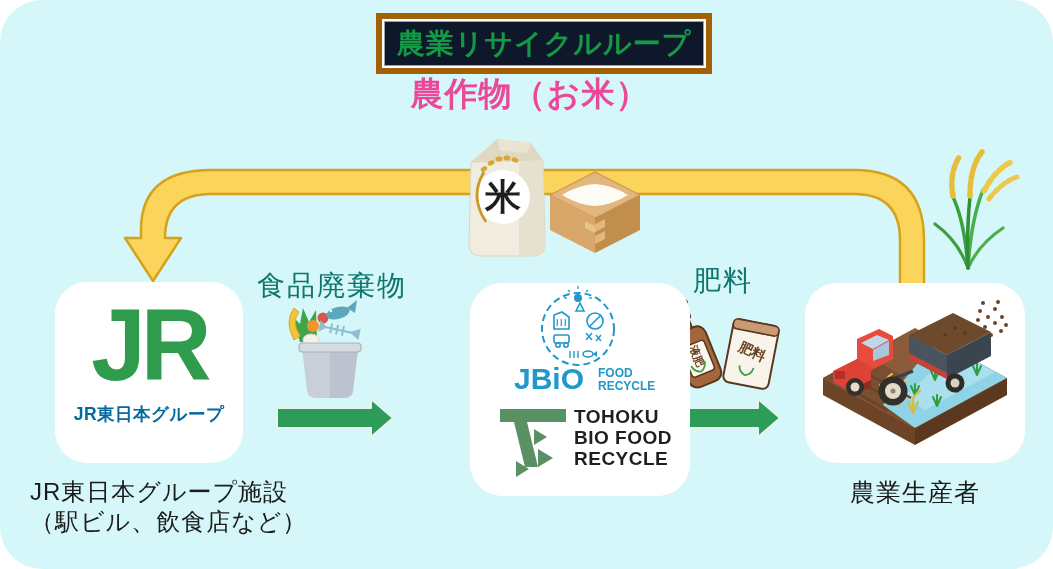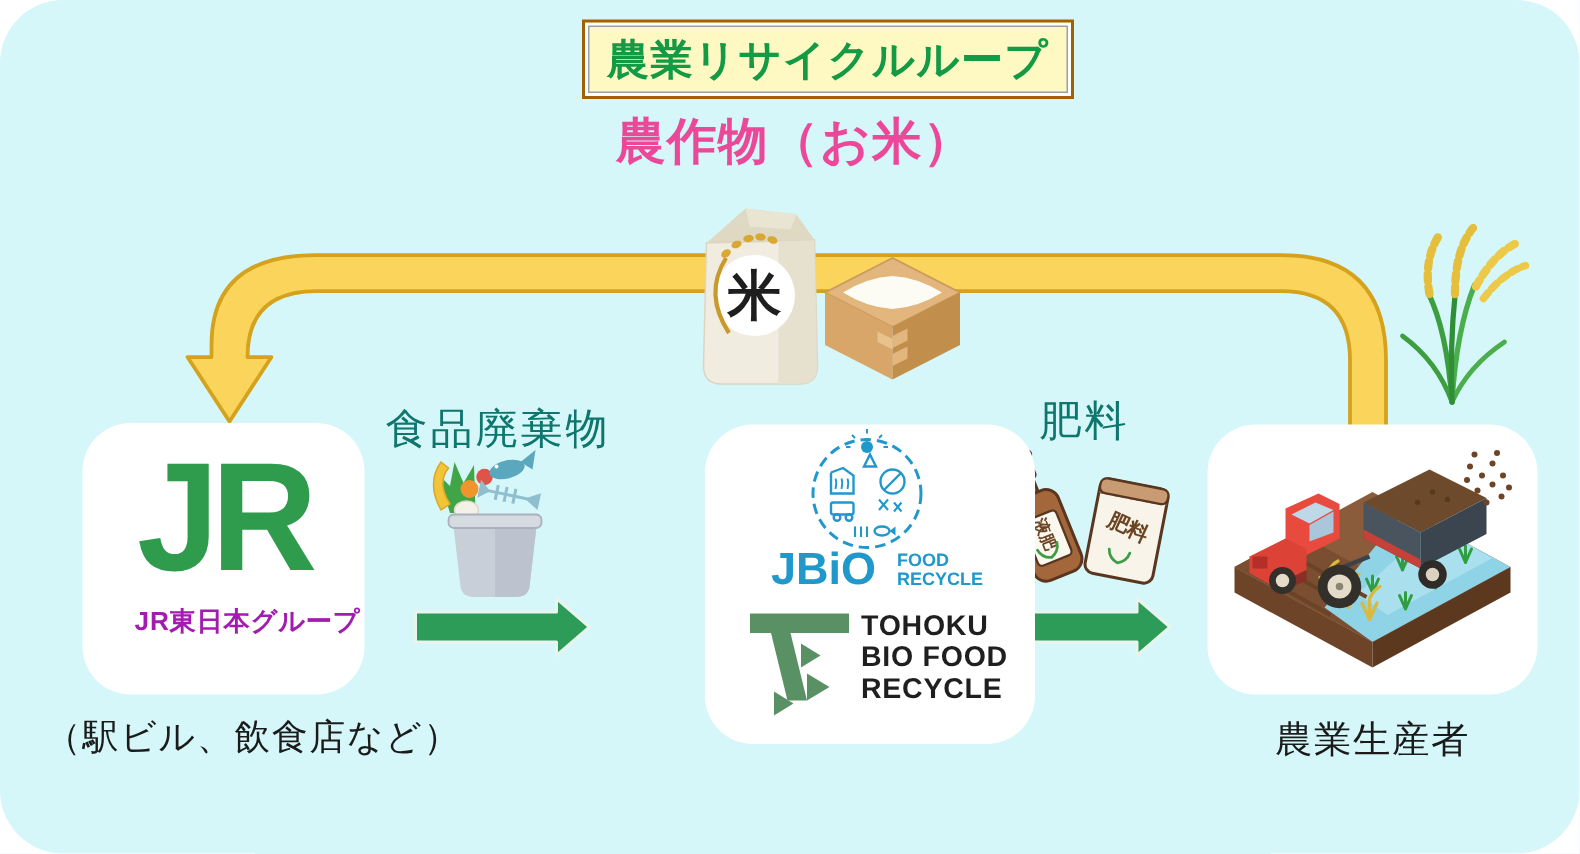--- a/index.html
+++ b/index.html
@@ -3,37 +3,37 @@
 <meta charset="utf-8">
 <style>
   html,body{margin:0;padding:0;background:#ffffff;}
   #canvas{position:relative;width:1053px;height:569px;overflow:hidden;
           font-family:"Liberation Sans","DejaVu Sans",sans-serif;}
   #panel{position:absolute;left:0;top:0;width:1053px;height:569px;
          background:#D5F7F9;border-radius:42px;}
   .abs{position:absolute;}
   svg{display:block;}
   
-  .title-box{position:absolute;left:388px;top:13px;width:324px;height:49px;
-             background:#fef9c3;border:2px solid #a16207;
+  .title-box{position:absolute;left:376px;top:13px;width:324px;height:49px;
+             background:#0f172a;border:6px solid #a16207;
              box-shadow:inset 0 0 0 2px #fff, inset 0 0 0 3px #9AA0A6;
              display:flex;align-items:center;justify-content:center;}
   .title-text{font-size:28px;font-weight:bold;color:#129A44;letter-spacing:1px;}
   .subtitle{position:absolute;left:330px;top:72px;width:400px;text-align:center;
             font-size:33px;font-weight:bold;color:#ec4899;letter-spacing:1px;}
   
   .node{position:absolute;background:#ffffff;border-radius:32px;}
   #jr-box{left:55px;top:282px;width:188px;height:181px;}
   #mid-box{left:423px;top:283px;width:220px;height:213px;margin-left:47px;}
   #farm-box{left:805px;top:283px;width:220px;height:180px;}
   .jr-logo{position:absolute;left:0;top:6px;width:100%;text-align:center;
            font-size:98px;font-weight:bold;color:#2F9B4D;letter-spacing:-5px;
            transform:scaleY(1.05);}
-  .jr-caption{position:absolute;left:16px;top:120px;width:100%;text-align:center;
-              font-size:17.5px;font-weight:bold;color:#a21caf;letter-spacing:0.5px;}
+  .jr-caption{position:absolute;left:0;top:120px;width:100%;text-align:center;
+              font-size:17.5px;font-weight:bold;color:#0369a1;letter-spacing:0.5px;}
   
   .flow-label{position:absolute;font-size:28px;font-weight:normal;color:#0f766e;
               text-align:center;letter-spacing:2px;}
   #label-waste{left:250px;top:267px;width:164px;}
   #label-fert{left:671px;top:262px;width:104px;}
   
   .caption{position:absolute;color:#1B1B1B;letter-spacing:1px;}
   #cap-jr{left:30px;top:477px;width:340px;font-size:24px;line-height:30px;text-align:left;}
   #cap-mid{left:403px;top:492px;width:260px;font-size:24px;line-height:28px;text-align:center;}
   #cap-farm{left:802px;top:476px;width:226px;font-size:25px;text-align:center;}
@@ -257,16 +257,17 @@
 
   <div class="title-box">
     <span class="title-text">農業リサイクルループ</span>
   </div>
   <div class="subtitle">農作物（お米）</div>
 
   <div class="flow-label" id="label-waste">食品廃棄物</div>
   <div class="flow-label" id="label-fert">肥料</div>
 
   <div class="caption" id="cap-jr">
+    <div>JR東日本グループ施設</div>
     <div>（駅ビル、飲食店など）</div>
   </div>
   <div class="caption" id="cap-farm">農業生産者</div>
 </div>
 
 </body></html>

